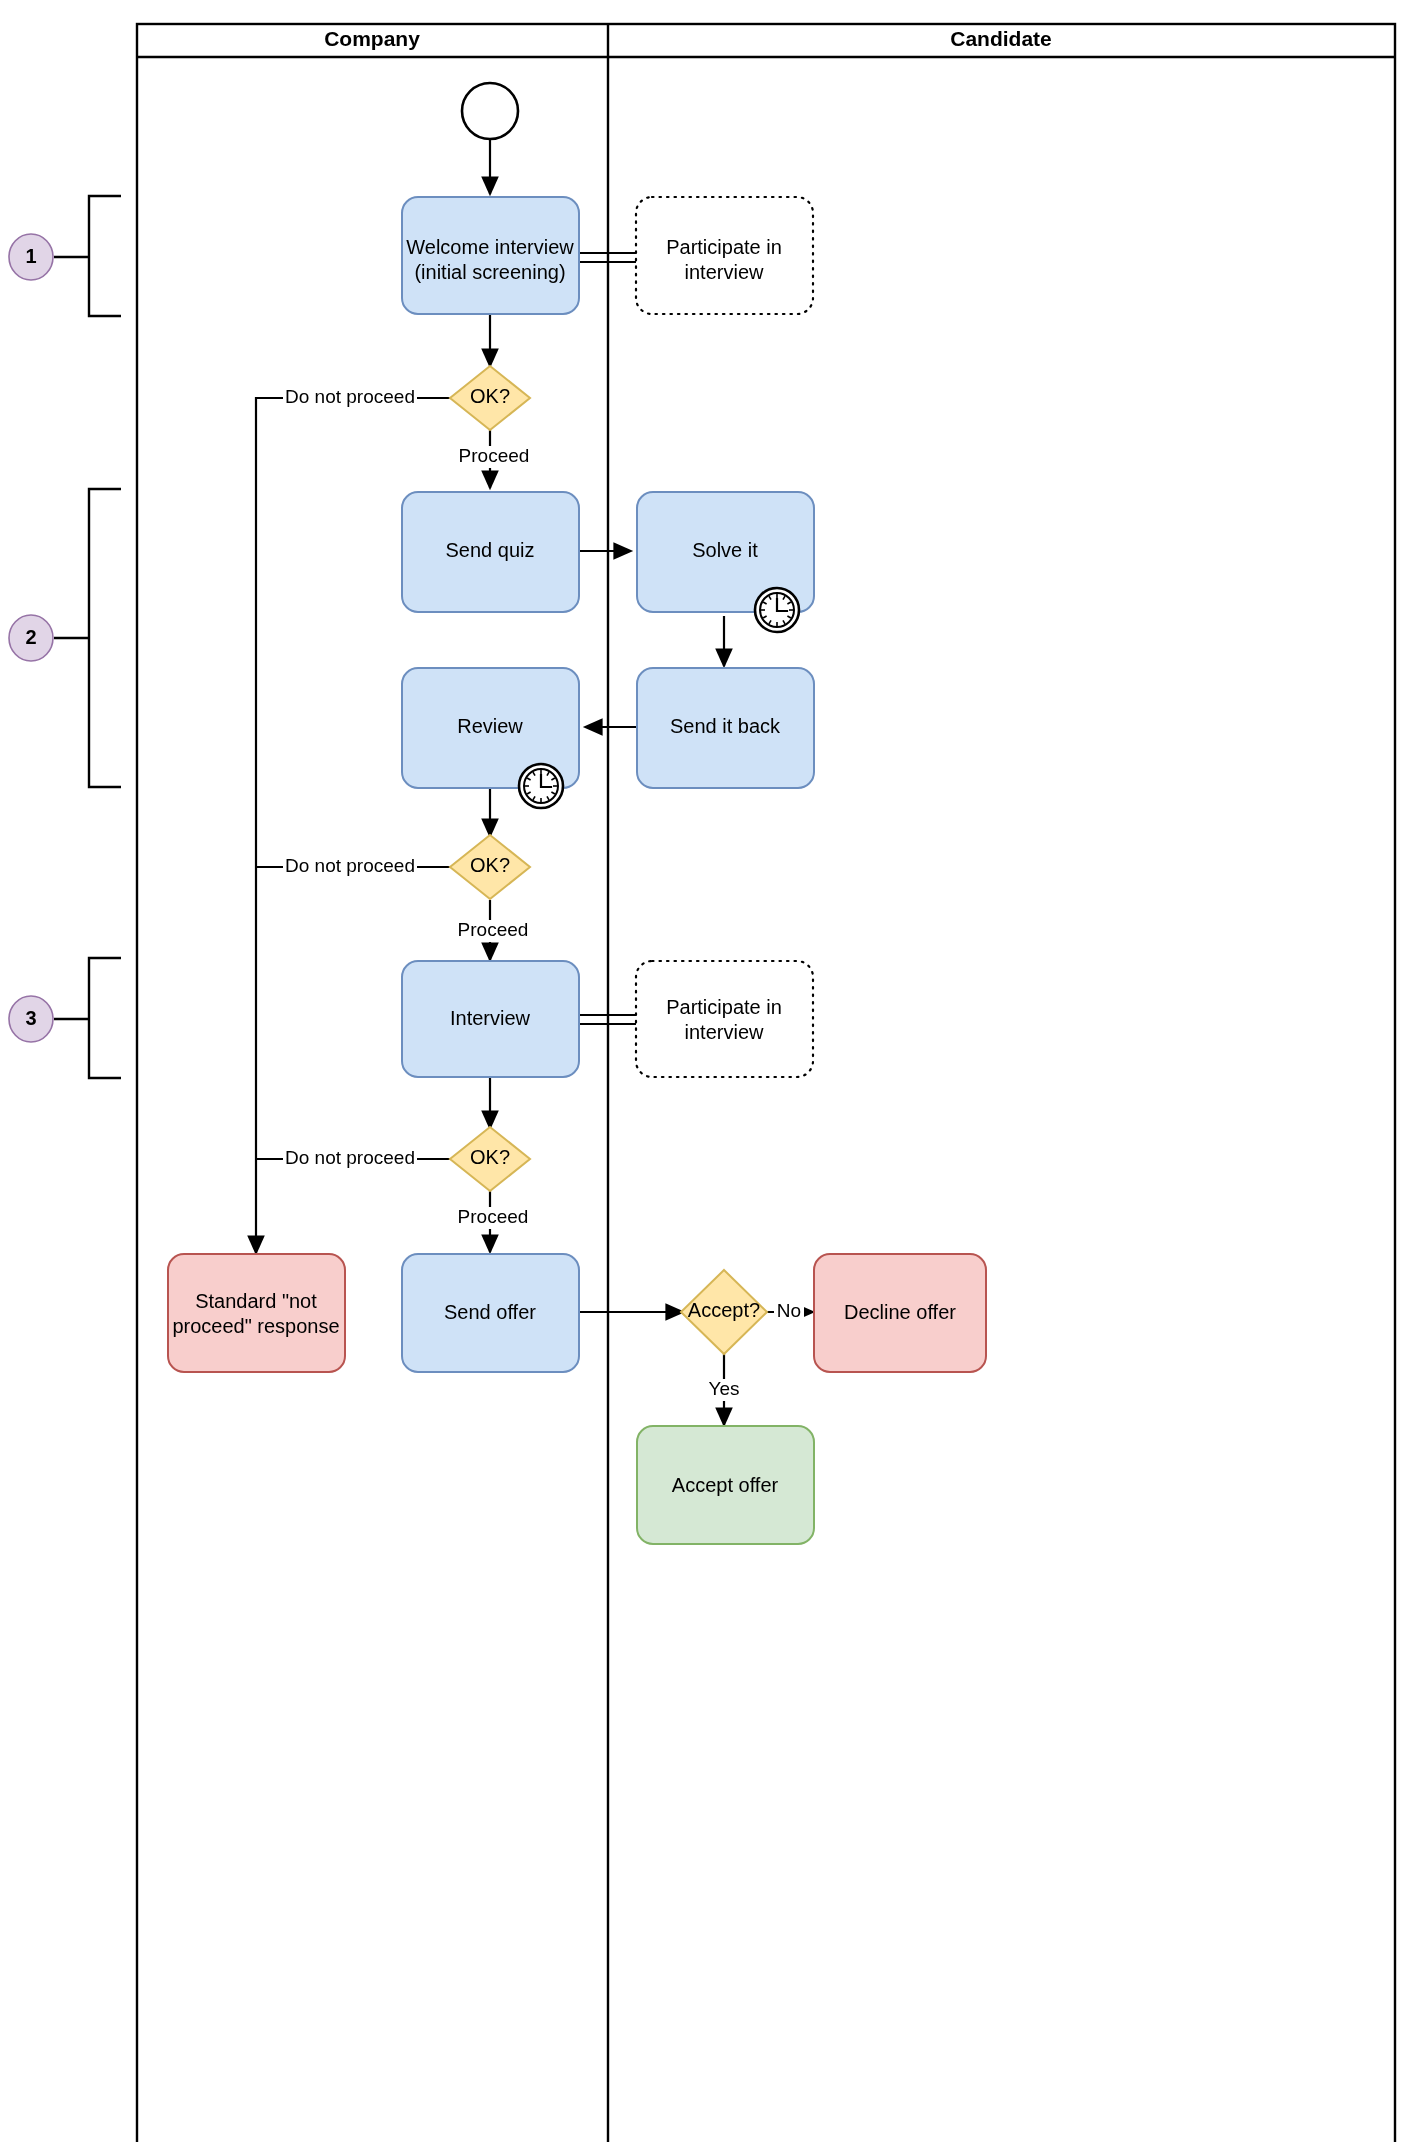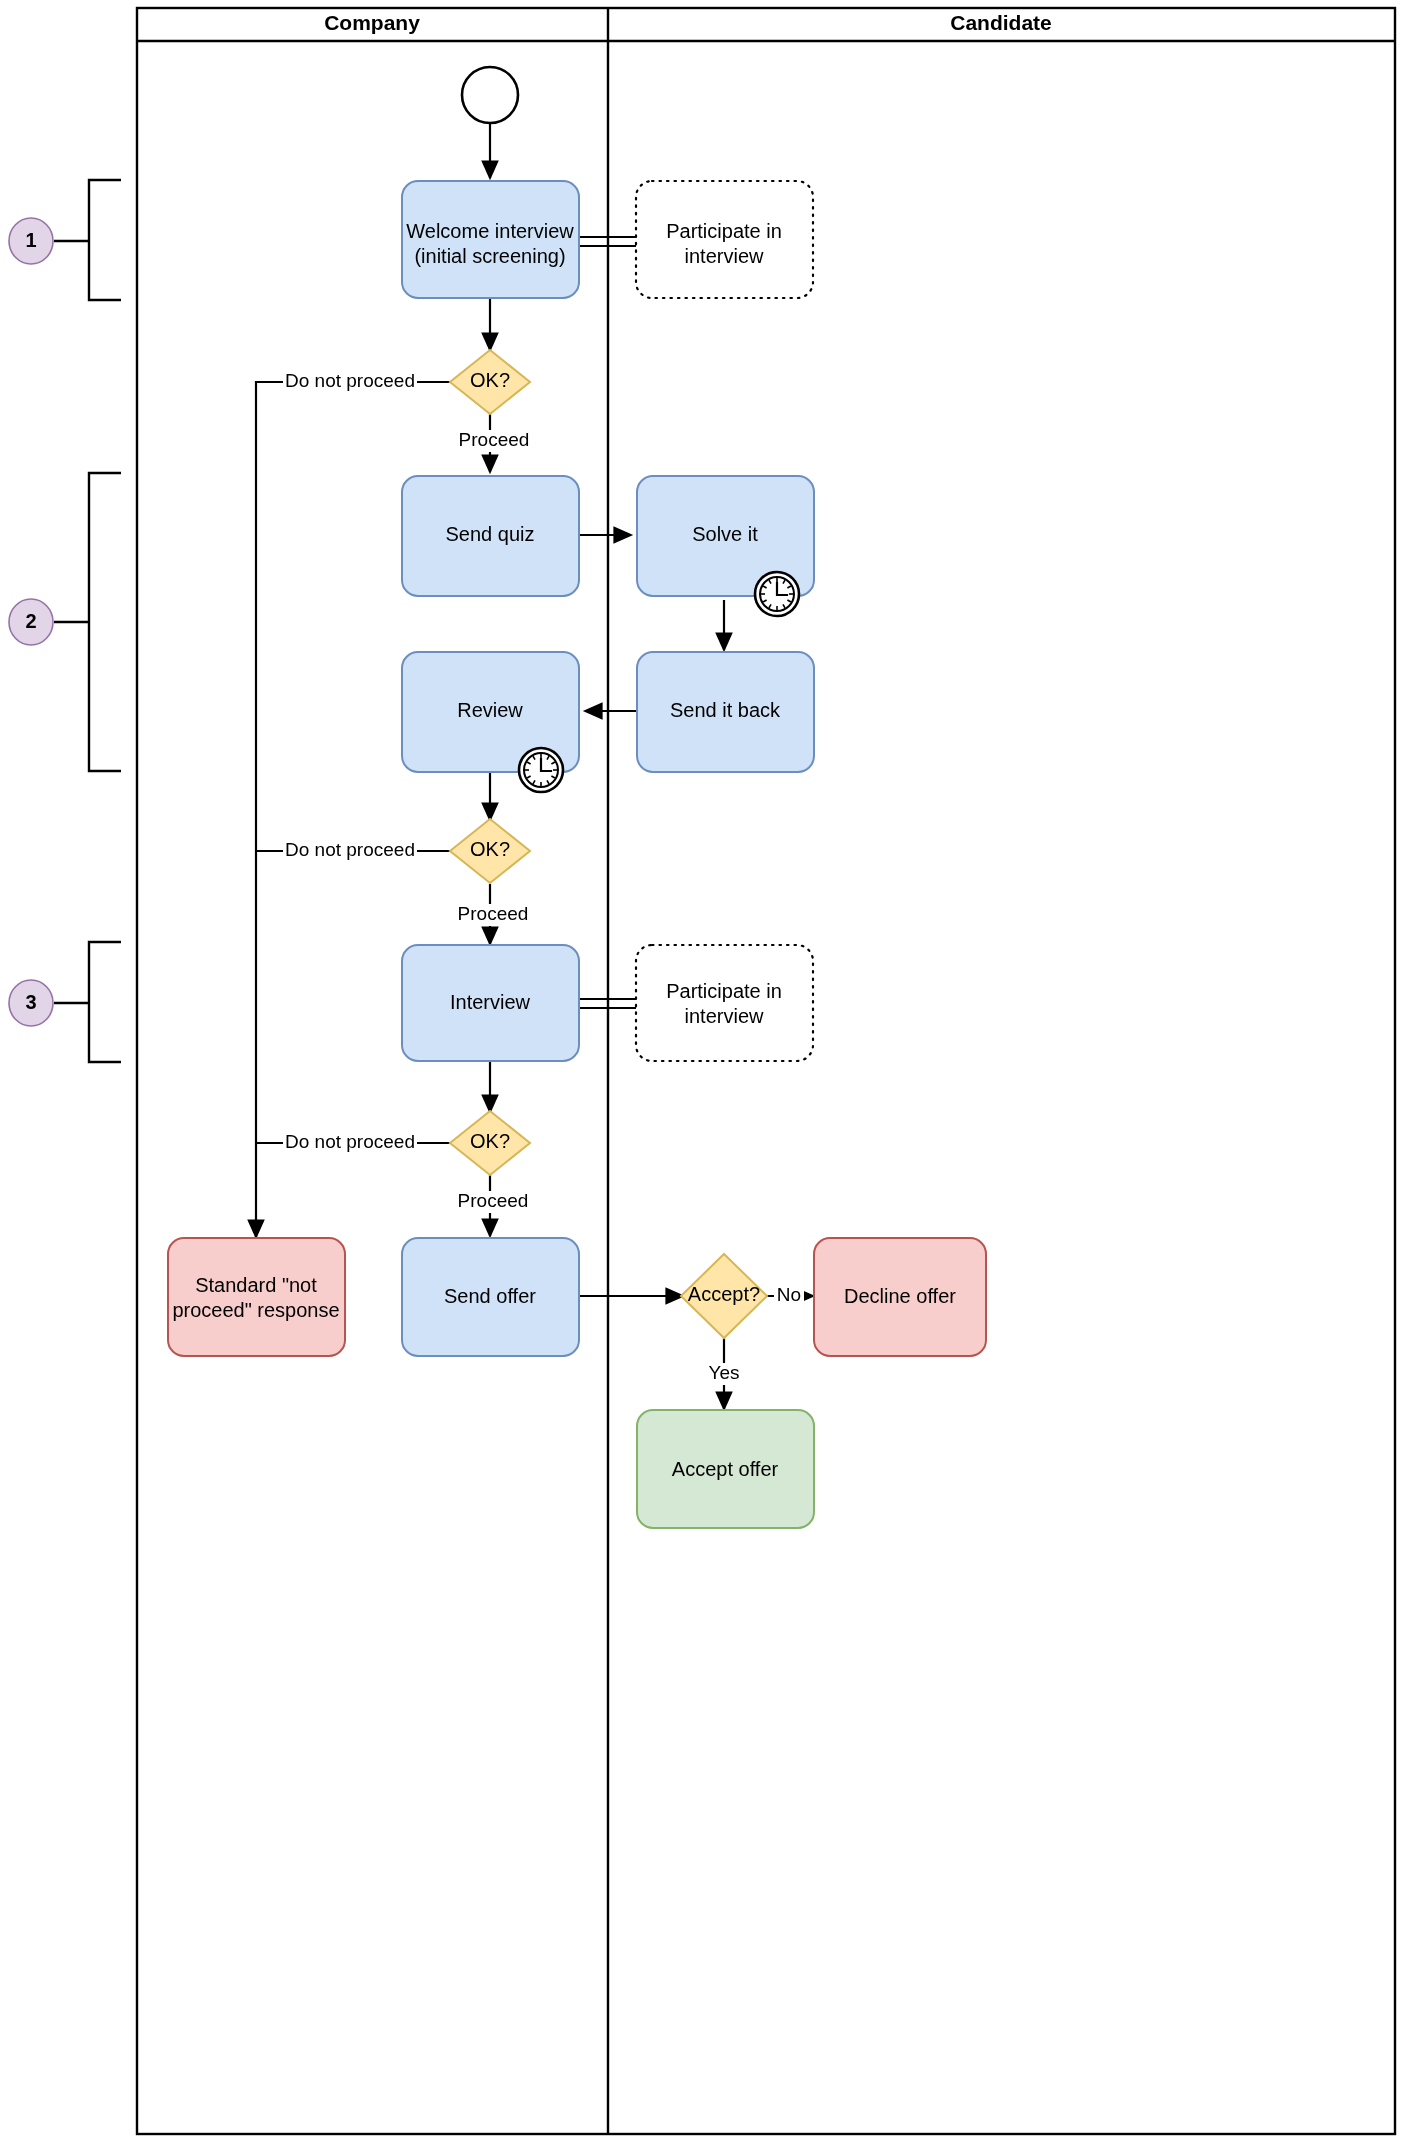--- a/index.html
+++ b/index.html
@@ -9,21 +9,21 @@
   }
   body {
     font-family: "Liberation Sans", sans-serif;
     width: 1402px;
     height: 2142px;
     position: relative;
     overflow: hidden;
   }
   #canvas {
     position: absolute;
-    left: 0; top: 0;
+    left: 0; top: 16px;
     width: 1402px;
     height: 1812px;
   }
   .svg-root { position: absolute; left:0; top:0; }
   .node-label {
     font-family: "Liberation Sans", sans-serif;
     font-size: 20px;
     fill: #000000;
     text-anchor: middle;
     dominant-baseline: middle;

